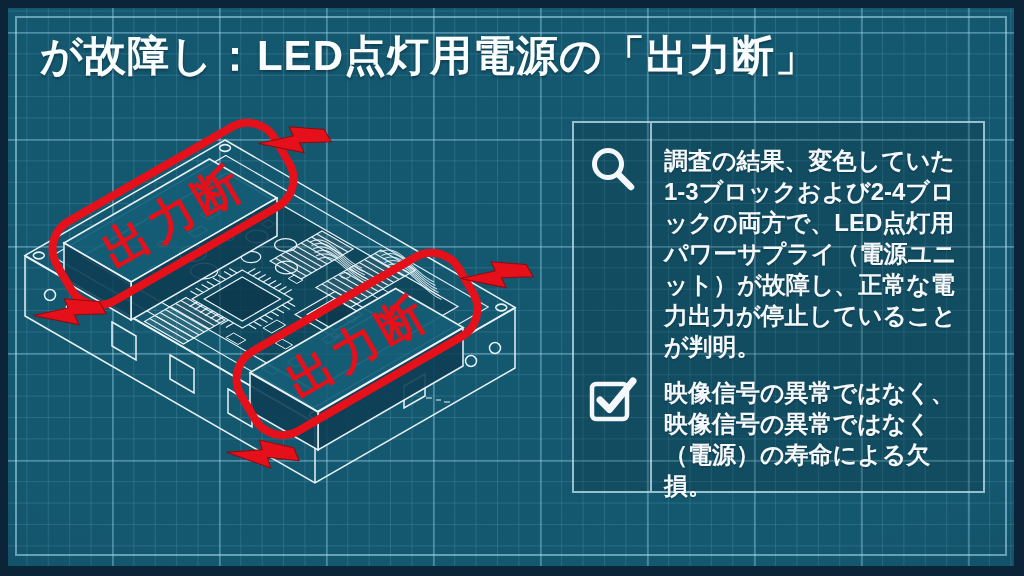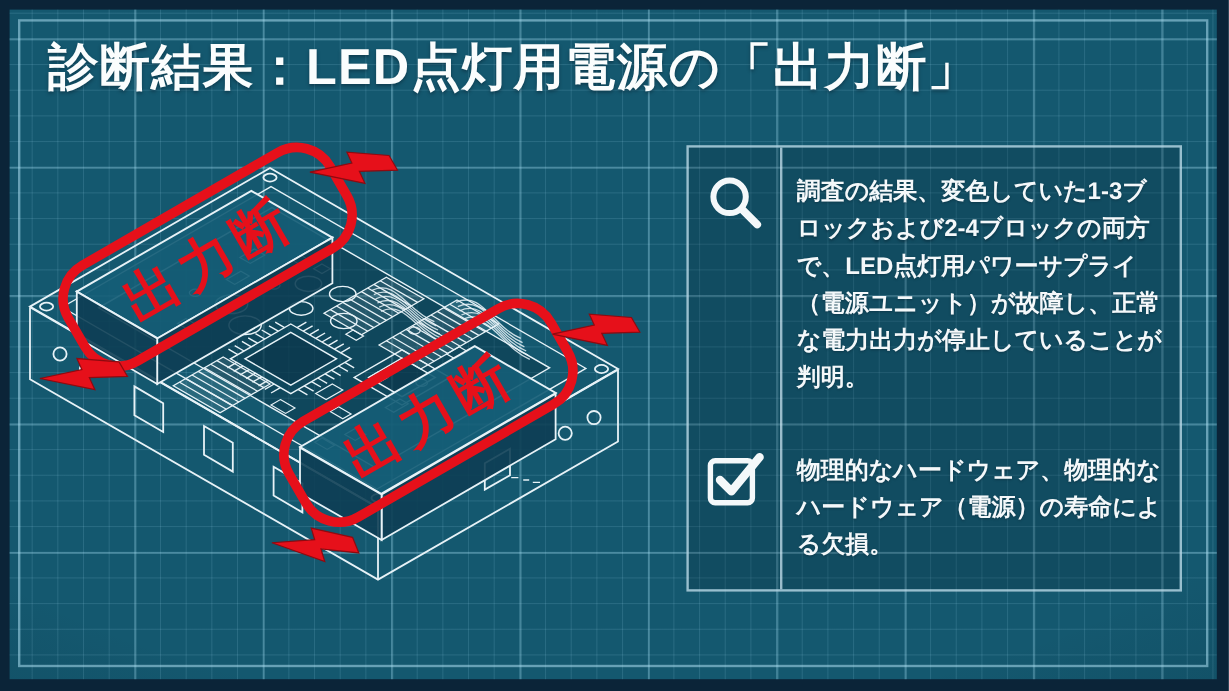--- a/index.html
+++ b/index.html
@@ -33,36 +33,36 @@
     position:absolute;left:564px;top:113px;width:413px;height:372px;
     border:2px solid rgba(198,230,243,.75);
     background:rgba(7,36,52,.22);box-sizing:border-box;
   }
   .panel-divider{position:absolute;left:76px;top:0;bottom:0;width:2px;background:rgba(212,237,248,.7);}
   .panel-icon{position:absolute;left:15px;}
   .icon-search{top:22px;}
   .icon-check{top:253px;}
   .panel-text{
     position:absolute;left:90px;width:312px;
-    color:#f4f8fa;font-size:20px;font-weight:700;line-height:31px;
+    color:#f4f8fa;font-size:24px;font-weight:700;line-height:31px;
     text-shadow:0 1px 2px rgba(0,10,20,.3);
   }
   .panel-text-1{top:22px;}
   .panel-text-2{top:254px;}
   .iso *{vector-effect:non-scaling-stroke;}
   .stamp-text{font-size:46px;font-weight:800;letter-spacing:6px;fill:#e6101a;}
 </style>
 </head>
 <body>
 
 <div class="page">
   <div class="canvas">
     <div class="frame"></div>
 
-    <div class="title">診断結果：LED点灯用電源の「出力断」</div>
+    <div class="title">が故障し：LED点灯用電源の「出力断」</div>
 
     <svg class="diagram" viewBox="0 0 550 455">
       <defs>
         <path id="bolt" d="M21,0 L1,29 L11,30 L0,64 L31,29 L20,28 L35,0 Z"></path>
       </defs>
 
       <g stroke="#e7f2f7" stroke-width="1.5" fill="none">
         <path d="M15,146 L305,313 L505,198"></path>
         <path d="M15,146 L15,206 L305,373 L505,258 L505,198"></path>
         <path d="M305,313 L305,373"></path>
@@ -186,16 +186,16 @@
       <svg class="panel-icon icon-search" width="46" height="46" viewBox="0 0 46 46">
         <circle cx="19" cy="19" r="13.5" fill="none" stroke="#f4f8fa" stroke-width="5"></circle>
         <line x1="29.5" y1="29.5" x2="42" y2="42" stroke="#f4f8fa" stroke-width="6.5" stroke-linecap="round"></line>
       </svg>
       <div class="panel-text panel-text-1">調査の結果、変色していた1-3ブロックおよび2-4ブロックの両方で、LED点灯用パワーサプライ（電源ユニット）が故障し、正常な電力出力が停止していることが判明。</div>
 
       <svg class="panel-icon icon-check" width="48" height="46" viewBox="0 0 48 46">
         <rect x="3" y="8" width="35" height="35" rx="4" fill="none" stroke="#f4f8fa" stroke-width="4.5"></rect>
         <path d="M11 24 L20.5 33.5 L44 5" fill="none" stroke="#f4f8fa" stroke-width="7" stroke-linecap="round" stroke-linejoin="round"></path>
       </svg>
-      <div class="panel-text panel-text-2">物理的なハードウェア、物理的なハードウェア（電源）の寿命による欠損。</div>
+      <div class="panel-text panel-text-2">映像信号の異常ではなく、映像信号の異常ではなく（電源）の寿命による欠損。</div>
     </div>
   </div>
 </div>
 
 </body></html>

